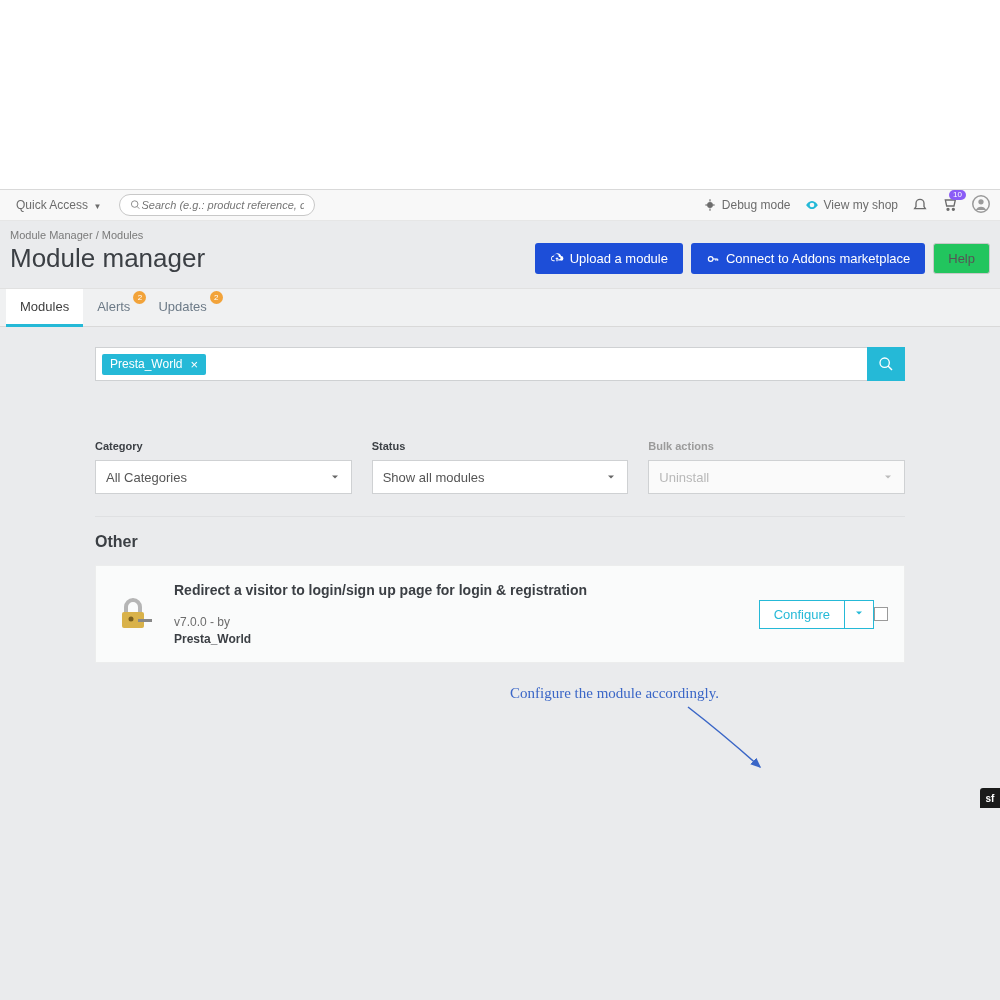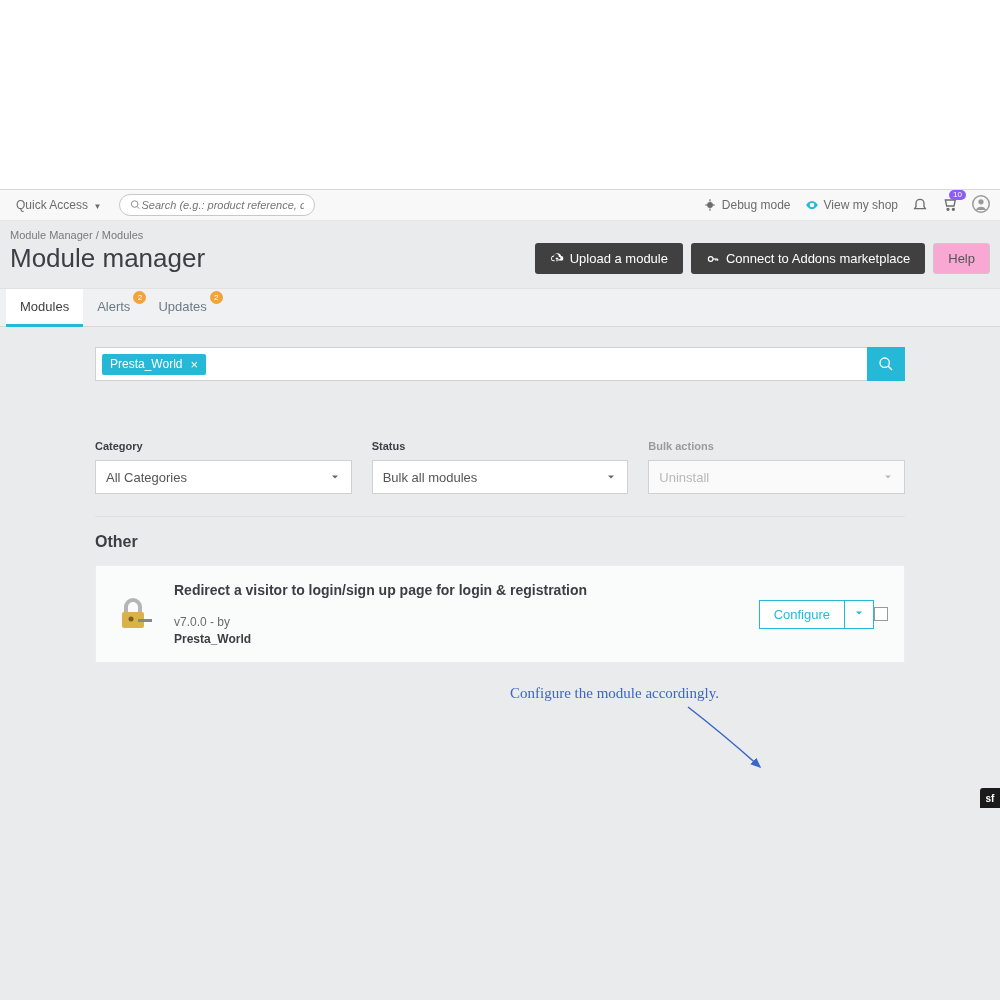--- a/index.html
+++ b/index.html
@@ -18,23 +18,23 @@
 .icon-btn { position: relative; cursor: pointer; color: #6c6c6c; }
 .badge-small { position: absolute; top: -6px; right: -8px; background: #8b5cf6; color: #fff; border-radius: 8px; font-size: 8px; padding: 1px 4px; line-height: 1; }
 
 
 .breadcrumb { padding: 8px 10px 2px; font-size: 11px; color: #7a7a7a; }
 .breadcrumb span { color: #7a7a7a; }
 .title-row { display: flex; align-items: center; padding: 0 10px 14px; }
 .page-title { font-size: 26px; font-weight: 400; color: #3b3f44; }
 .title-actions { margin-left: auto; display: flex; gap: 8px; }
 .btn { display: inline-flex; align-items: center; gap: 6px; font-size: 13px; padding: 7px 14px; border-radius: 3px; border: 1px solid transparent; cursor: pointer; }
-.btn-primary { background: #404040; color: #fff; }
+.btn-primary { background: #1d4ed8; color: #fff; }
 .btn-primary svg { width: 14px; height: 14px; fill: #fff; }
-.btn-help { background: #f9a8d4; border: 1px solid #c9c9c9; color: #555; }
+.btn-help { background: #22c55e; border: 1px solid #c9c9c9; color: #555; }
 
 
 .tabs { display: flex; background: #f0f1f2; border-top: 1px solid #e1e1e1; border-bottom: 1px solid #d9d9d9; padding-left: 6px; font-size: 13px; }
 .tab { padding: 10px 14px; color: #6c7a87; cursor: pointer; position: relative; }
 .tab.active { background: #fff; color: #3e3e3e; border-bottom: 3px solid #25b9d7; margin-bottom: -1px; }
 .tab .count-badge { position: absolute; top: 2px; right: -2px; background: #f2a33a; color: #fff; border-radius: 50%; width: 13px; height: 13px; font-size: 8px; display: flex; align-items: center; justify-content: center; }
 
 
 .main { padding: 20px 95px 0; }
 .search-row { display: flex; margin-bottom: 18px; }
@@ -204,21 +204,21 @@
         <div class="select">
           <span>All Categories</span>
           <svg viewBox="0 0 24 24" fill="#666">
               <path d="M6 9l6 6 6-6z"></path>
             </svg>
         </div>
       </div>
       <div class="filter">
         <div class="filter-label">Status</div>
         <div class="select">
-          <span>Bulk all modules</span>
+          <span>Show all modules</span>
           <svg viewBox="0 0 24 24" fill="#666">
               <path d="M6 9l6 6 6-6z"></path>
             </svg>
         </div>
       </div>
       <div class="filter muted">
         <div class="filter-label">Bulk actions</div>
         <div class="select disabled">
           <span>Uninstall</span>
           <svg viewBox="0 0 24 24" fill="#bbb">

